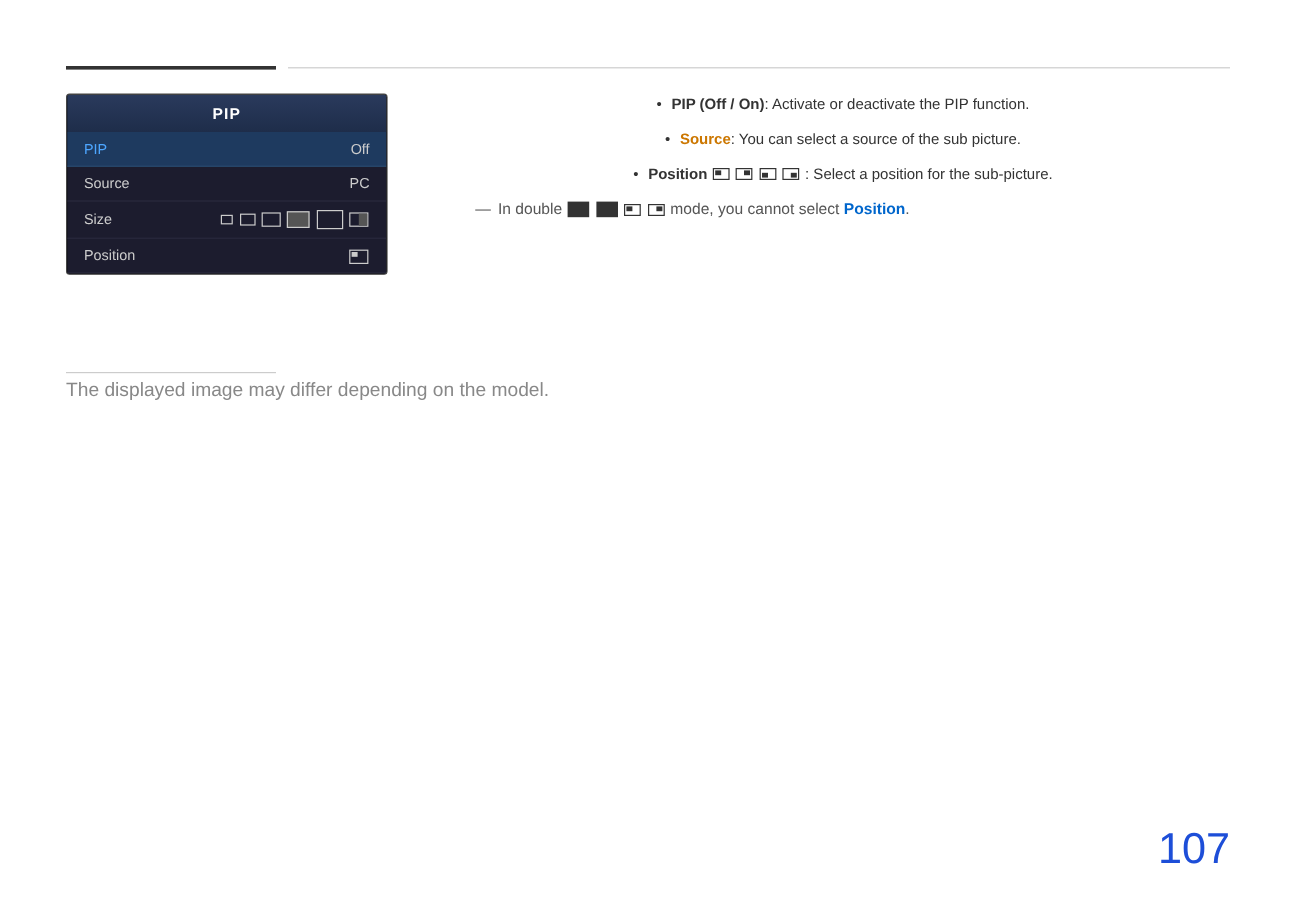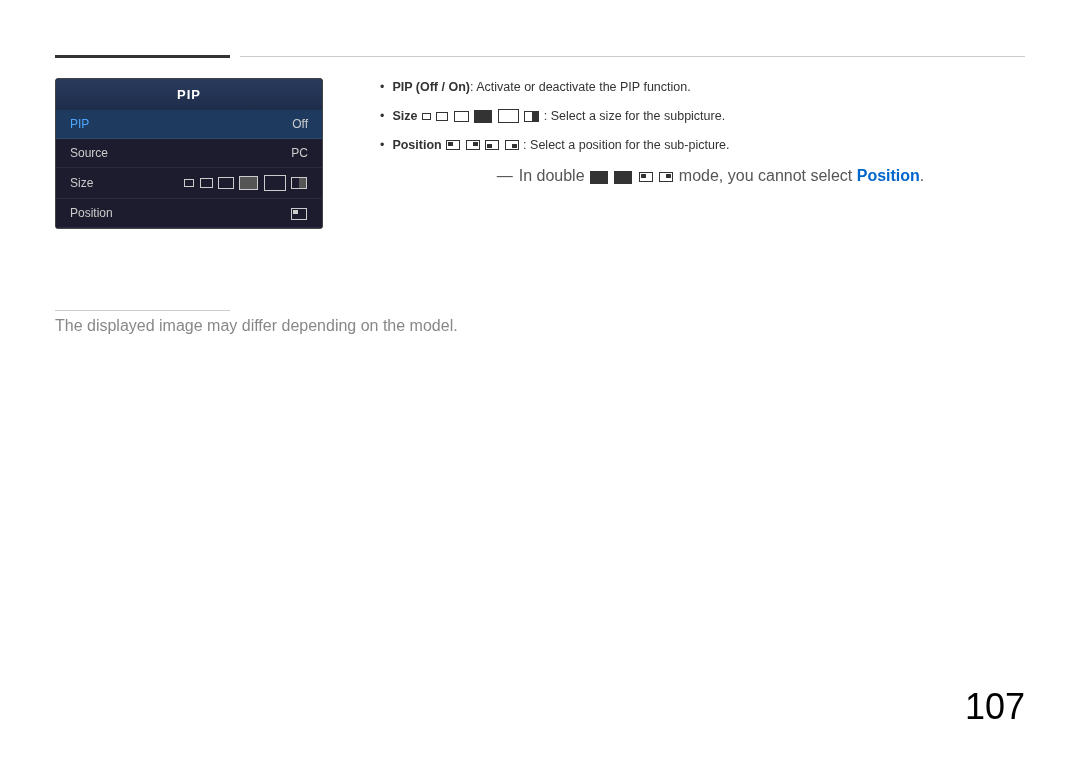--- a/index.html
+++ b/index.html
@@ -145,20 +145,21 @@
       padding: 0;
     }
 
     .bullet-list li {
       display: flex;
       align-items: flex-start;
       margin-bottom: 10px;
       font-size: 12.5px;
       color: #333;
       line-height: 1.5;
+      justify-content: center;
     }
 
     .bullet-list li::before {
       content: "•";
       margin-right: 8px;
       margin-top: 0px;
       flex-shrink: 0;
       color: #333;
     }
 
@@ -191,39 +192,38 @@
       margin: 0 1px;
     }
 
     
     .dash-note {
       display: flex;
       align-items: flex-start;
       margin-left: 16px;
       margin-top: 2px;
       margin-bottom: 10px;
-      font-size: 16px;
+      font-size: 13px;
       color: #555;
       line-height: 1.5;
-      justify-content: center;
     }
 
     .dash-note::before {
       content: "―";
       margin-right: 6px;
       flex-shrink: 0;
     }
 
     
     .page-number {
       position: absolute;
       bottom: 35px;
       right: 55px;
       font-size: 36px;
-      color: #000000;
+      color: #1d4ed8;
       font-weight: 300;
     }
   </style>
 </head>
 <body>
 
 <div class="top-bar">
   <div class="top-bar-line-left"></div>
   <div class="top-bar-line-right"></div>
 </div>
@@ -277,36 +277,26 @@
 
 <div class="content-area">
   <ul class="bullet-list">
 
     <li>
       <span>
         <span class="bold-text">PIP (Off / On)</span>: Activate or deactivate the PIP function.
       </span>
     </li>
 
-
     <li>
       <span>
-        <span class="bold-text">Size</span>
-        
-        <span class="inline-icon" style="width:9px;height:7px;"></span>
-        <span class="inline-icon" style="width:12px;height:9px;"></span>
-        <span class="inline-icon" style="width:15px;height:11px;"></span>
-        <span class="inline-icon-filled" style="width:18px;height:13px;"></span>
-        <span class="inline-icon" style="width:21px;height:14px;"></span>
-        <span class="inline-icon" style="width:15px;height:11px;position:relative;">
-          <span style="position:absolute;right:0;top:0;width:50%;height:100%;background:#333;display:block;"></span>
-        </span>
-        : Select a size for the subpicture.
+        <span class="orange-bold">Source</span>: You can select a source of the sub picture.
       </span>
     </li>
+
 
     <li>
       <span>
         <span class="bold-text">Position</span>
         
         <span class="inline-icon" style="width:14px;height:10px;position:relative;">
           <span style="position:absolute;top:1px;left:1px;width:5px;height:4px;background:#333;"></span>
         </span>
         <span class="inline-icon" style="width:14px;height:10px;position:relative;">
           <span style="position:absolute;top:1px;right:1px;width:5px;height:4px;background:#333;"></span>

